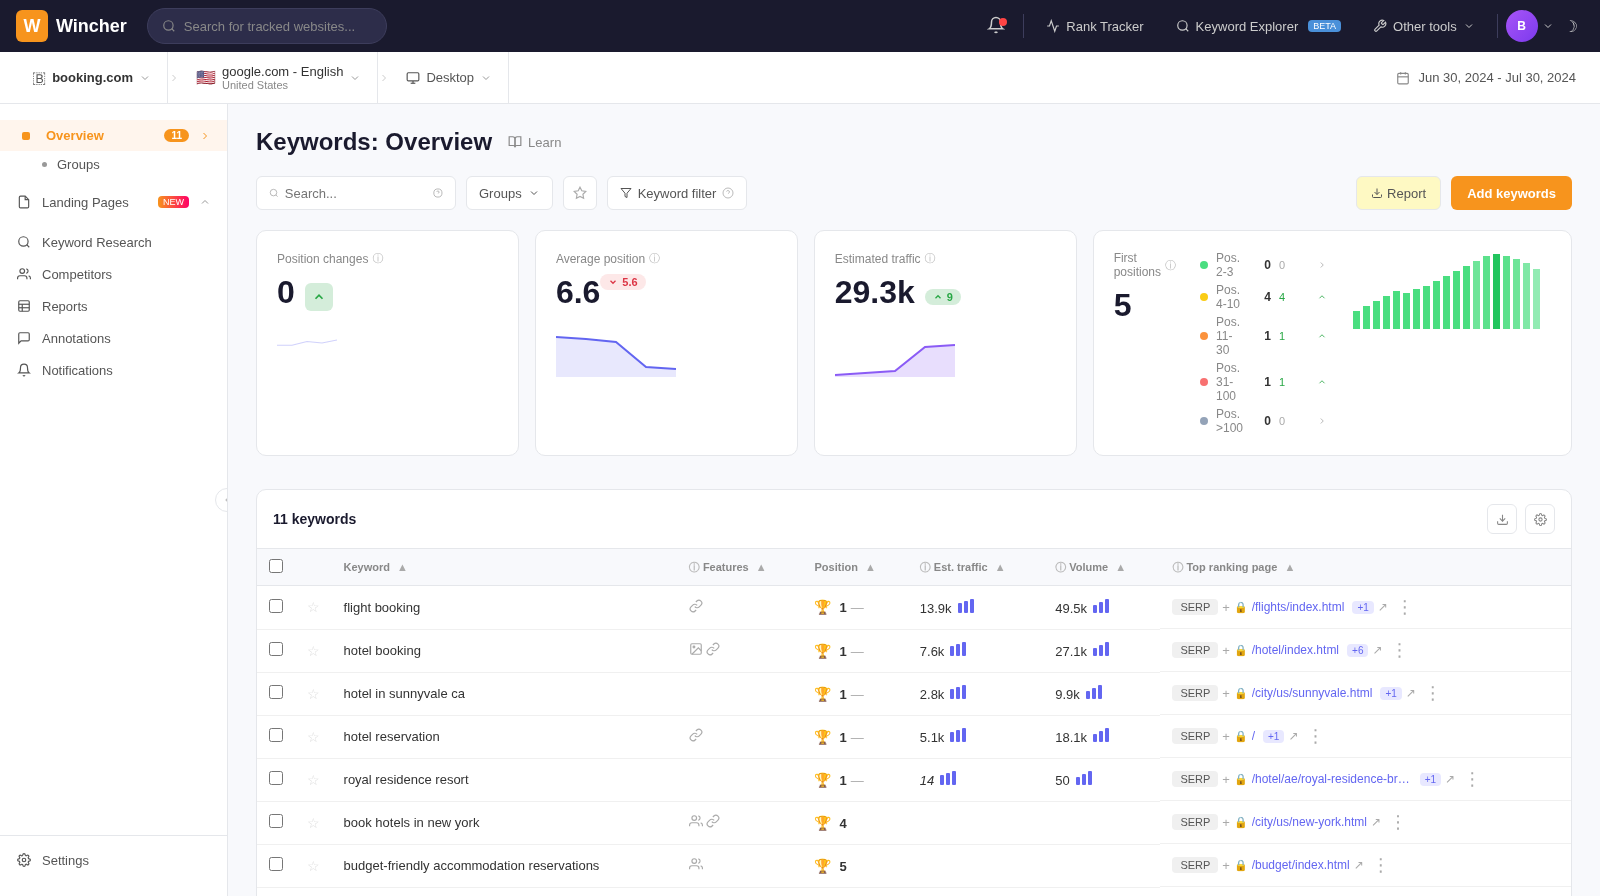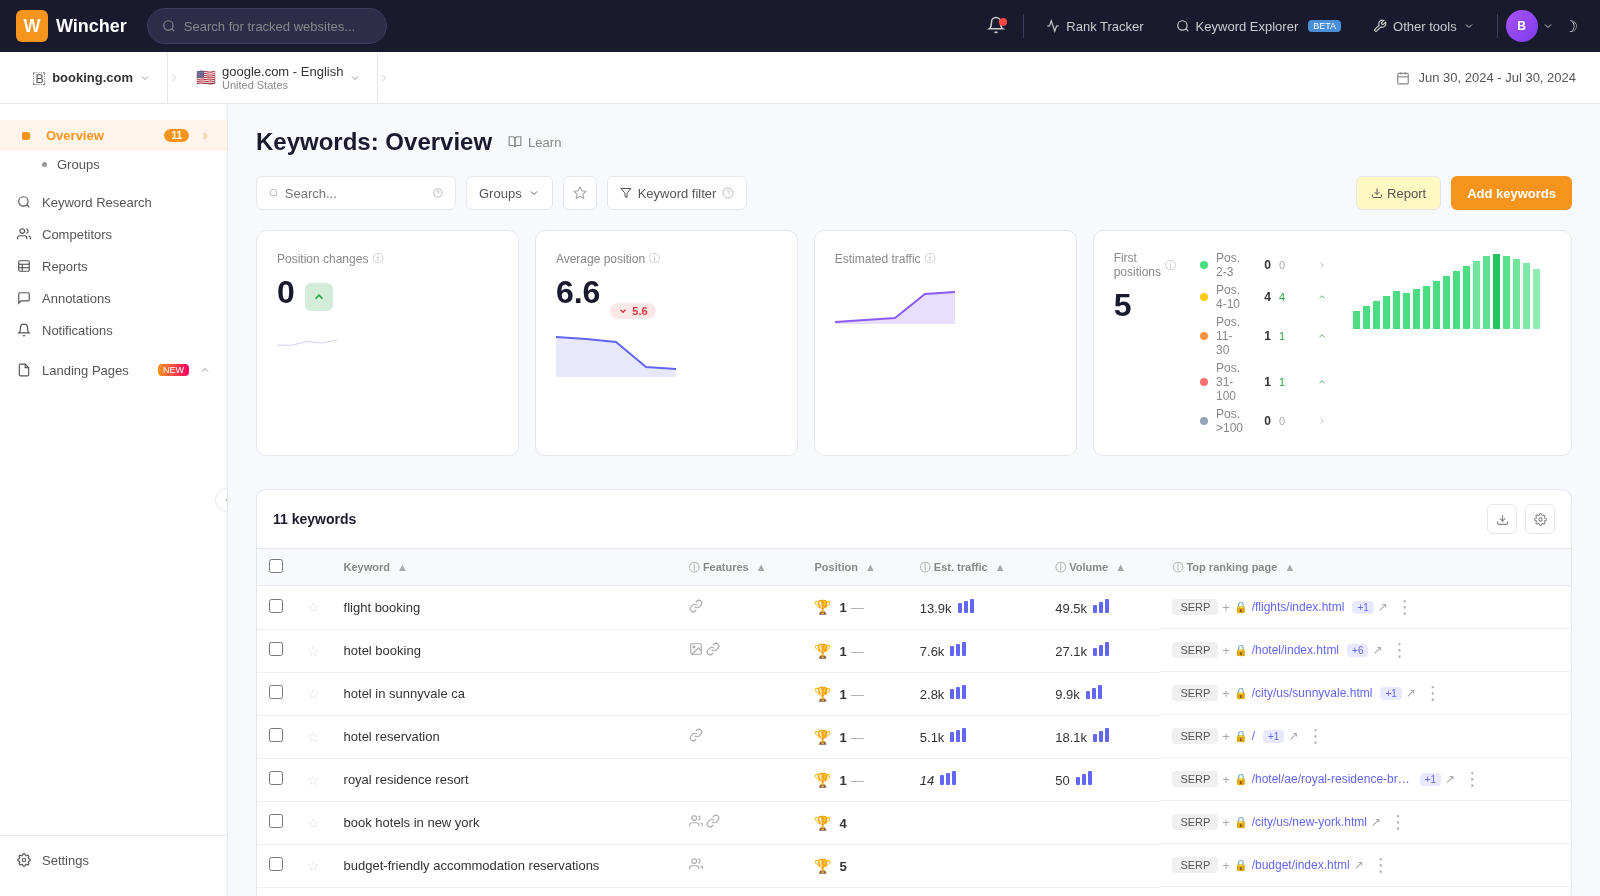--- a/index.html
+++ b/index.html
@@ -179,20 +179,31 @@
       <div style="font-weight:500;color:#333;font-size:13px;">google.com - English</div>
       <div style="color:#888;font-size:11px;">United States</div>
     </div>
     <svg width="12" height="12" viewBox="0 0 24 24" fill="none" stroke="#999" stroke-width="2">
         <polyline points="6 9 12 15 18 9"></polyline>
       </svg>
   </div>
   <svg width="12" height="12" viewBox="0 0 24 24" fill="none" stroke="#ccc" stroke-width="2">
       <polyline points="9 18 15 12 9 6"></polyline>
     </svg>
+  <div class="subnav-item">
+    <svg width="14" height="14" viewBox="0 0 24 24" fill="none" stroke="#555" stroke-width="2">
+        <rect x="2" y="3" width="20" height="14" rx="2"></rect>
+        <line x1="8" y1="21" x2="16" y2="21"></line>
+        <line x1="12" y1="17" x2="12" y2="21"></line>
+      </svg>
+    <span>Desktop</span>
+    <svg width="12" height="12" viewBox="0 0 24 24" fill="none" stroke="#999" stroke-width="2">
+        <polyline points="6 9 12 15 18 9"></polyline>
+      </svg>
+  </div>
   <div class="subnav-spacer"></div>
   <div class="date-range">
     <svg width="14" height="14" viewBox="0 0 24 24" fill="none" stroke="#888" stroke-width="2">
         <rect x="3" y="4" width="18" height="18" rx="2" ry="2"></rect>
         <line x1="16" y1="2" x2="16" y2="6"></line>
         <line x1="8" y1="2" x2="8" y2="6"></line>
         <line x1="3" y1="10" x2="21" y2="10"></line>
       </svg>
     <span>Jun 30, 2024 - Jul 30, 2024</span>
   </div>
@@ -214,20 +225,35 @@
       </div>
       <div class="sidebar-subitem">
         <div class="dot"></div>
         <span>Groups</span>
       </div>
     </div>
     <div class="sidebar-section">
       <div class="sidebar-item">
         <div class="icon">
           <svg width="14" height="14" viewBox="0 0 24 24" fill="none" stroke="currentColor" stroke-width="2">
+              <path d="M14 2H6a2 2 0 0 0-2 2v16a2 2 0 0 0 2 2h12a2 2 0 0 0 2-2V8z"></path>
+              <polyline points="14 2 14 8 20 8"></polyline>
+            </svg>
+        </div>
+        <span class="sidebar-label">Landing Pages</span>
+        <span class="new-badge">NEW</span>
+        <svg width="12" height="12" viewBox="0 0 24 24" fill="none" stroke="#999" stroke-width="2">
+            <polyline points="18 15 12 9 6 15"></polyline>
+          </svg>
+      </div>
+    </div>
+    <div class="sidebar-section">
+      <div class="sidebar-item">
+        <div class="icon">
+          <svg width="14" height="14" viewBox="0 0 24 24" fill="none" stroke="currentColor" stroke-width="2">
               <circle cx="11" cy="11" r="8"></circle>
               <line x1="21" y1="21" x2="16.65" y2="16.65"></line>
             </svg>
         </div>
         <span class="sidebar-label">Keyword Research</span>
       </div>
       <div class="sidebar-item">
         <div class="icon">
           <svg width="14" height="14" viewBox="0 0 24 24" fill="none" stroke="currentColor" stroke-width="2">
               <path d="M17 21v-2a4 4 0 0 0-4-4H5a4 4 0 0 0-4 4v2"></path>
@@ -260,35 +286,20 @@
       <div class="sidebar-item">
         <div class="icon">
           <svg width="14" height="14" viewBox="0 0 24 24" fill="none" stroke="currentColor" stroke-width="2">
               <path d="M18 8A6 6 0 0 0 6 8c0 7-3 9-3 9h18s-3-2-3-9"></path>
               <path d="M13.73 21a2 2 0 0 1-3.46 0"></path>
             </svg>
         </div>
         <span class="sidebar-label">Notifications</span>
       </div>
     </div>
-    <div class="sidebar-section">
-      <div class="sidebar-item">
-        <div class="icon">
-          <svg width="14" height="14" viewBox="0 0 24 24" fill="none" stroke="currentColor" stroke-width="2">
-              <path d="M14 2H6a2 2 0 0 0-2 2v16a2 2 0 0 0 2 2h12a2 2 0 0 0 2-2V8z"></path>
-              <polyline points="14 2 14 8 20 8"></polyline>
-            </svg>
-        </div>
-        <span class="sidebar-label">Landing Pages</span>
-        <span class="new-badge">NEW</span>
-        <svg width="12" height="12" viewBox="0 0 24 24" fill="none" stroke="#999" stroke-width="2">
-            <polyline points="18 15 12 9 6 15"></polyline>
-          </svg>
-      </div>
-    </div>
     <div class="sidebar-footer">
       <div class="sidebar-item">
         <div class="icon">
           <svg width="14" height="14" viewBox="0 0 24 24" fill="none" stroke="currentColor" stroke-width="2">
               <circle cx="12" cy="12" r="3"></circle>
               <path d="M19.4 15a1.65 1.65 0 0 0 .33 1.82l.06.06a2 2 0 0 1-2.83 2.83l-.06-.06a1.65 1.65 0 0 0-1.82-.33 1.65 1.65 0 0 0-1 1.51V21a2 2 0 0 1-4 0v-.09A1.65 1.65 0 0 0 9 19.4a1.65 1.65 0 0 0-1.82.33l-.06.06a2 2 0 0 1-2.83-2.83l.06-.06A1.65 1.65 0 0 0 4.68 15a1.65 1.65 0 0 0-1.51-1H3a2 2 0 0 1 0-4h.09A1.65 1.65 0 0 0 4.6 9a1.65 1.65 0 0 0-.33-1.82l-.06-.06a2 2 0 0 1 2.83-2.83l.06.06A1.65 1.65 0 0 0 9 4.68a1.65 1.65 0 0 0 1-1.51V3a2 2 0 0 1 4 0v.09a1.65 1.65 0 0 0 1 1.51 1.65 1.65 0 0 0 1.82-.33l.06-.06a2 2 0 0 1 2.83 2.83l-.06.06A1.65 1.65 0 0 0 19.4 9a1.65 1.65 0 0 0 1.51 1H21a2 2 0 0 1 0 4h-.09a1.65 1.65 0 0 0-1.51 1z"></path>
             </svg>
         </div>
         <span class="sidebar-label">Settings</span>
       </div>
@@ -380,39 +391,48 @@
         <svg class="mini-line" viewBox="0 0 80 40">
             <path d="M0,35 L20,35 L40,30 L60,32 L80,28" stroke="#6366f1" stroke-width="1.5" fill="none" opacity="0.3"></path>
           </svg>
       </div>
 
       <div class="stat-card">
         <div class="stat-label">
           <span>Average position</span>
           <span class="info-icon">ⓘ</span>
         </div>
-        <div style="display:flex;align-items:flex-end;gap:10px;margin-bottom:8px;">
+        <div style="display:flex;align-items:flex-start;margin-bottom:8px;">
           <div class="stat-value">6.6</div>
           <div class="stat-badge red">
             <svg width="10" height="10" viewBox="0 0 24 24" fill="none" stroke="#dc3545" stroke-width="3">
                 <polyline points="6 9 12 15 18 9"></polyline>
               </svg>
             <span>5.6</span>
           </div>
         </div>
         <svg viewBox="0 0 120 50" width="120" height="50">
           <path d="M0,10 L30,12 L60,15 L90,40 L120,42" stroke="#6366f1" stroke-width="2" fill="none"></path>
           <path d="M0,10 L30,12 L60,15 L90,40 L120,42 L120,50 L0,50 Z" fill="rgba(99,102,241,0.15)"></path>
         </svg>
       </div>
 
       <div class="stat-card">
         <div class="stat-label">
           <span>Estimated traffic</span>
           <span class="info-icon">ⓘ</span>
+        </div>
+        <div style="display:flex;align-items:center;gap:10px;margin-bottom:8px;">
+          <div class="stat-value">29.3k</div>
+          <div class="stat-badge green">
+            <svg width="10" height="10" viewBox="0 0 24 24" fill="none" stroke="#28a745" stroke-width="3">
+                <polyline points="18 15 12 9 6 15"></polyline>
+              </svg>
+            <span>9</span>
+          </div>
         </div>
         <svg viewBox="0 0 120 50" width="120" height="50">
           <path d="M0,48 L30,46 L60,44 L90,20 L120,18" stroke="#8b5cf6" stroke-width="2" fill="none"></path>
           <path d="M0,48 L30,46 L60,44 L90,20 L120,18 L120,50 L0,50 Z" fill="rgba(139,92,246,0.2)"></path>
         </svg>
       </div>
 
       <div class="first-pos-card">
         <div style="display:flex;gap:24px;">
           <div style="flex:1;">

